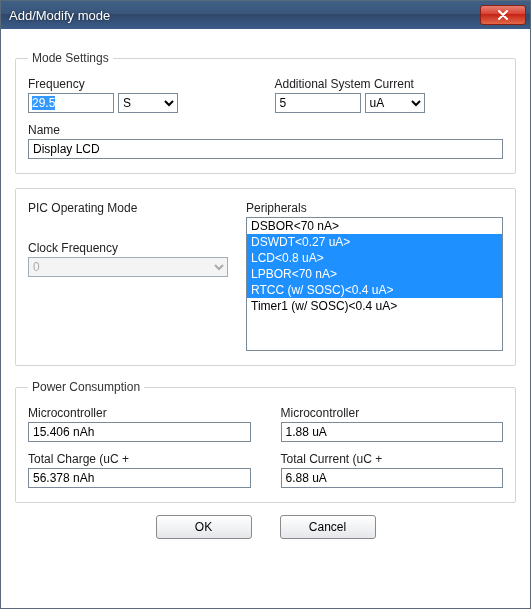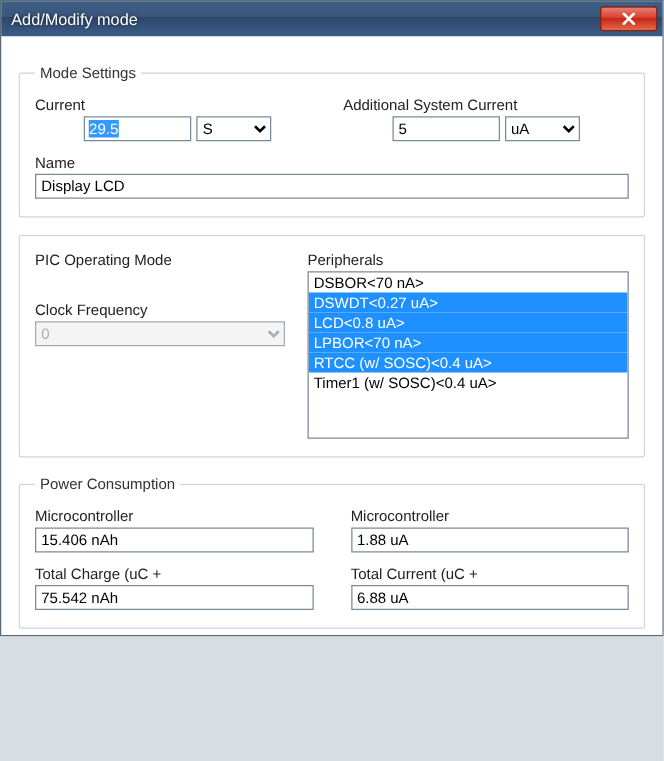--- a/index.html
+++ b/index.html
@@ -5,21 +5,21 @@
   html, body {
     margin: 0;
     padding: 0;
     font-family: "Segoe UI", Tahoma, sans-serif;
     font-size: 12px;
     background: #d8dde2;
     color: #000;
   }
   .window {
     width: 531px;
-    height: 509px;
+    height: 609px;
     background: #fff;
     border: 1px solid #5a6a7a;
     box-shadow: 0 0 10px rgba(0,0,0,0.4);
     position: relative;
     box-sizing: border-box;
   }
   .titlebar {
     height: 28px;
     background: linear-gradient(to bottom,#3f5f85 0%, #3a577c 45%, #2f476b 46%, #3b5d88 100%);
     display: flex;
@@ -70,21 +70,20 @@
   }
   .field-label {
     display: block;
     margin: 4px 0 2px 0;
     color: #222;
   }
   .ctrl-line {
     display: flex;
     gap: 4px;
     align-items: stretch;
-    justify-content: center;
   }
   input[type=text].tb {
     border: 1px solid #7a8a99;
     padding: 2px 4px;
     font-family: inherit;
     font-size: 12px;
     height: 20px;
     box-sizing: border-box;
     background: #fff;
   }
@@ -181,21 +180,21 @@
     </div>
   </div>
 
   <div class="content">
 
     <fieldset class="group">
       <legend>Mode Settings</legend>
 
       <div class="row">
         <div class="col">
-          <span class="field-label">Current</span>
+          <span class="field-label">Frequency</span>
           <div class="ctrl-line">
             <div class="fake-input" style="width:86px;">
               <span class="selected-highlight">29.5</span>
             </div>
             <select class="combo unit">
               <option>S</option>
             </select>
           </div>
         </div>
         <div class="col">
@@ -245,21 +244,21 @@
 
     <fieldset class="group">
       <legend>Power Consumption</legend>
 
       <div class="pc-row">
         <div class="pc-col">
           <span class="field-label">Microcontroller</span>
           <div class="ro-box">15.406 nAh</div>
           <div class="spacer6"></div>
           <span class="field-label">Total Charge (uC +</span>
-          <div class="ro-box">75.542 nAh</div>
+          <div class="ro-box">56.378 nAh</div>
         </div>
         <div class="pc-col">
           <span class="field-label">Microcontroller</span>
           <div class="ro-box">1.88 uA</div>
           <div class="spacer6"></div>
           <span class="field-label">Total Current (uC +</span>
           <div class="ro-box">6.88 uA</div>
         </div>
       </div>
     </fieldset>

